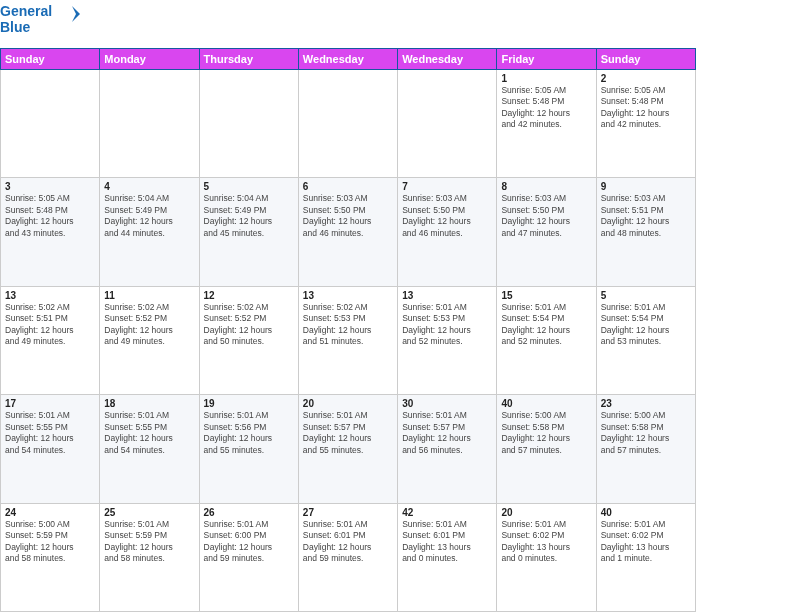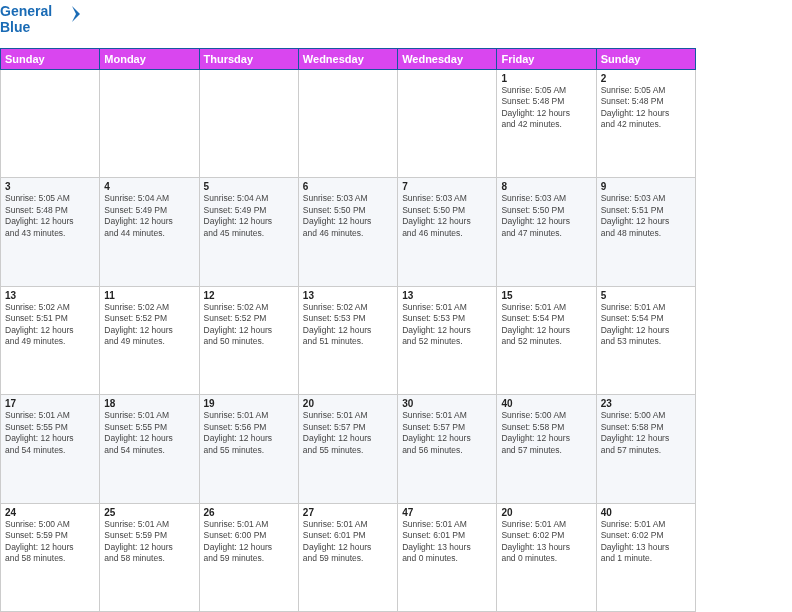--- a/index.html
+++ b/index.html
@@ -313,21 +313,21 @@
 and 59 minutes.</div>
           </td>
           <td>
             <span class="day-num">27</span>
             <div class="day-info" style="white-space: pre-line;">Sunrise: 5:01 AM
 Sunset: 6:01 PM
 Daylight: 12 hours
 and 59 minutes.</div>
           </td>
           <td>
-            <span class="day-num">47</span>
+            <span class="day-num">42</span>
             <div class="day-info" style="white-space: pre-line;">Sunrise: 5:01 AM
 Sunset: 6:01 PM
 Daylight: 13 hours
 and 0 minutes.</div>
           </td>
           <td>
             <span class="day-num">20</span>
             <div class="day-info" style="white-space: pre-line;">Sunrise: 5:01 AM
 Sunset: 6:02 PM
 Daylight: 13 hours

